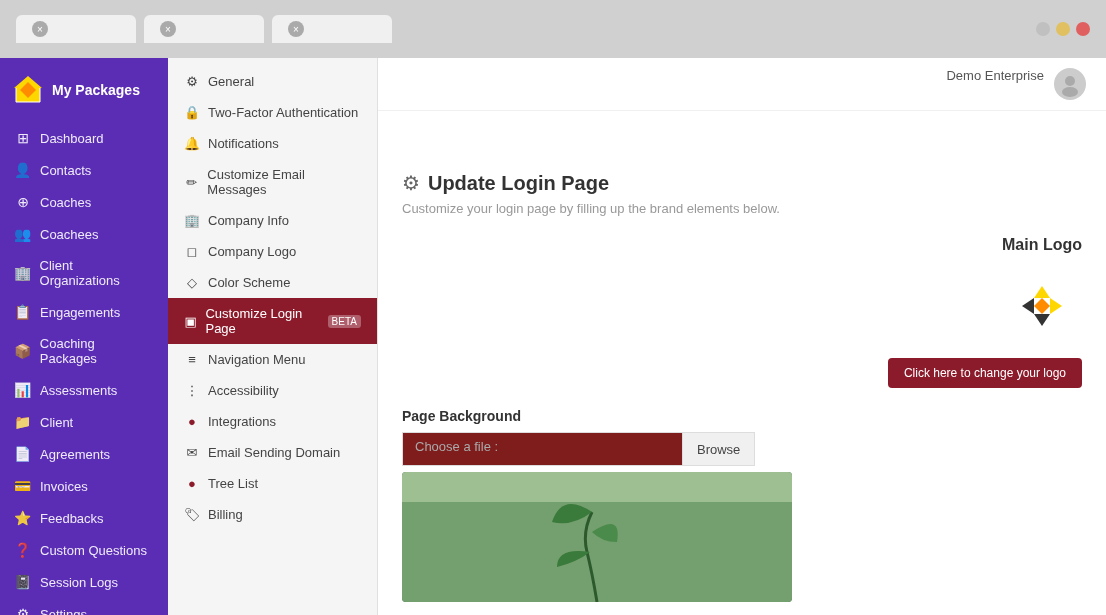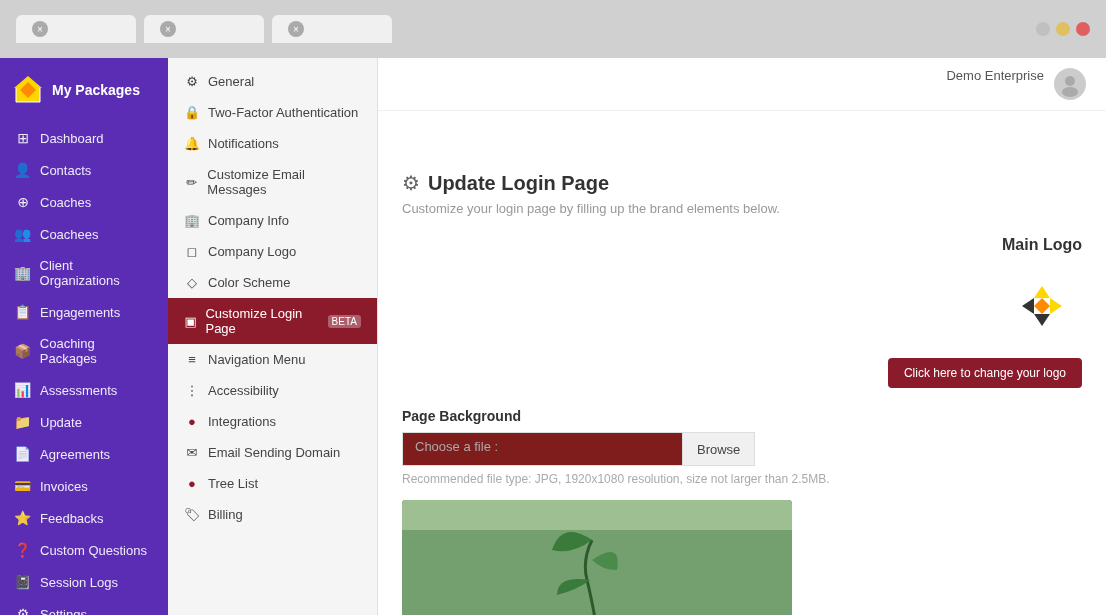--- a/index.html
+++ b/index.html
@@ -305,21 +305,21 @@
     <div class="sidebar-item">
       <span class="icon">📦</span>
       <span>Coaching Packages</span>
     </div>
     <div class="sidebar-item">
       <span class="icon">📊</span>
       <span>Assessments</span>
     </div>
     <div class="sidebar-item">
       <span class="icon">📁</span>
-      <span>Update</span>
+      <span>Client</span>
     </div>
     <div class="sidebar-item">
       <span class="icon">📄</span>
       <span>Agreements</span>
     </div>
     <div class="sidebar-item">
       <span class="icon">💳</span>
       <span>Invoices</span>
     </div>
     <div class="sidebar-item">
@@ -442,21 +442,20 @@
       </div>
 
       <div>
         <div class="section-title2">Page Background</div>
         <div class="file-input-row">
           <div class="file-input">
             <span style="color:#aaa; font-size:13px;">Choose a file :</span>
           </div>
           <button class="browse-btn">Browse</button>
         </div>
-        <p class="file-hint">Recommended file type: JPG, 1920x1080 resolution, size not larger than 2.5MB.</p>
 
         <div class="bg-preview">
           <svg class="plant-svg" viewBox="0 0 390 130" xmlns="http://www.w3.org/2000/svg">
             <rect width="390" height="130" fill="#5a8a5a"></rect>
             <rect width="390" height="130" fill="rgba(180,210,160,0.3)"></rect>
 
             <path d="M195,130 Q190,100 185,80 Q180,60 190,40" stroke="#2d5a2d" stroke-width="3" fill="none"></path>
 
             <path d="M190,40 Q160,20 150,50 Q170,55 190,40" fill="#3a7a3a"></path>
             <path d="M190,60 Q220,40 215,70 Q200,70 190,60" fill="#4a8a4a"></path>

